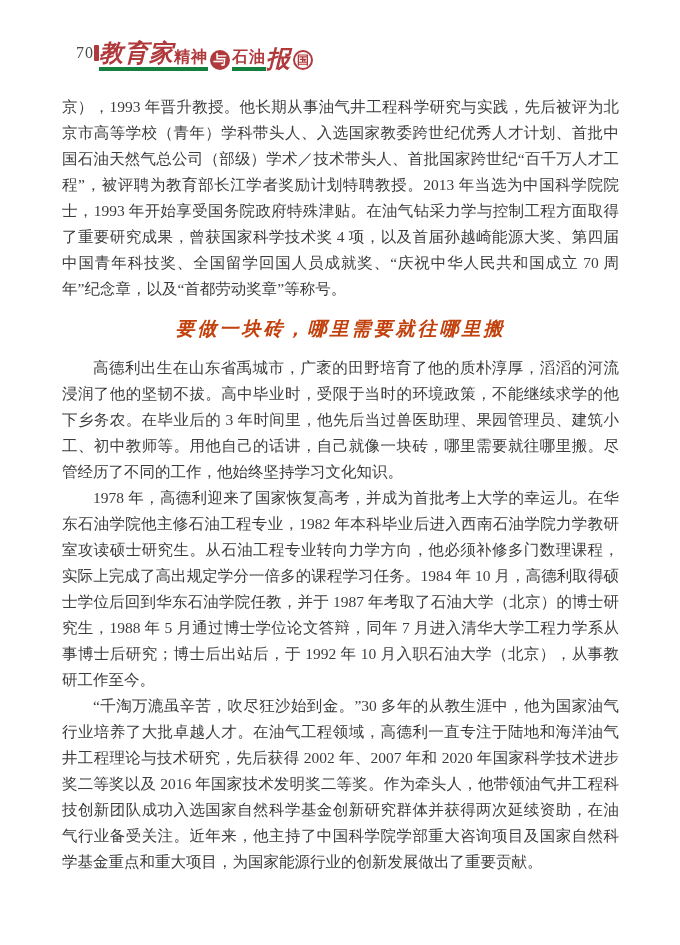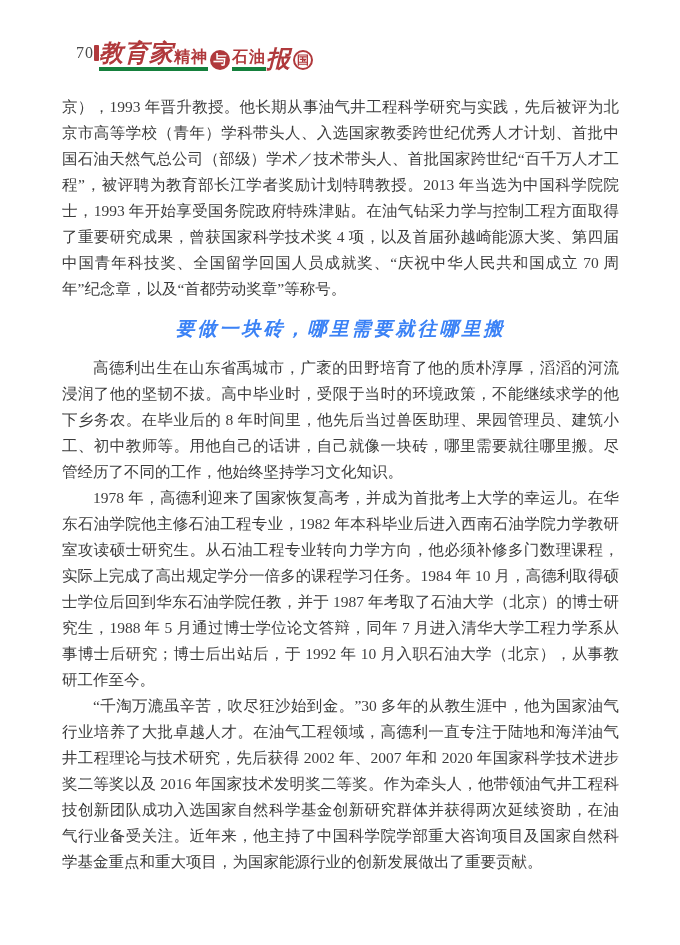--- a/index.html
+++ b/index.html
@@ -101,21 +101,21 @@
     margin-top: 8px;
   }
   .article p {
     margin: 0;
     text-indent: 2em;
   }
   .article p.no-indent { text-indent: 0; }
 
   .section-heading {
     text-align: center;
-    color: #3b82f6;
+    color: #c2410c;
     font-size: 19px;
     font-weight: 700;
     font-style: italic;
     letter-spacing: 3px;
     margin: 13px 0 12px 0;
     line-height: 28px;
     text-indent: 0;
   }
 </style>
 </head>
@@ -134,18 +134,18 @@
       <span class="big">报</span>
       <span class="guo-seal">国</span>
     </span>
   </div>
 
   <div class="article">
     <p class="no-indent">京），1993 年晋升教授。他长期从事油气井工程科学研究与实践，先后被评为北京市高等学校（青年）学科带头人、入选国家教委跨世纪优秀人才计划、首批中国石油天然气总公司（部级）学术／技术带头人、首批国家跨世纪“百千万人才工程”，被评聘为教育部长江学者奖励计划特聘教授。2013 年当选为中国科学院院士，1993 年开始享受国务院政府特殊津贴。在油气钻采力学与控制工程方面取得了重要研究成果，曾获国家科学技术奖 4 项，以及首届孙越崎能源大奖、第四届中国青年科技奖、全国留学回国人员成就奖、“庆祝中华人民共和国成立 70 周年”纪念章，以及“首都劳动奖章”等称号。</p>
 
     <div class="section-heading">要做一块砖，哪里需要就往哪里搬</div>
 
-    <p>高德利出生在山东省禹城市，广袤的田野培育了他的质朴淳厚，滔滔的河流浸润了他的坚韧不拔。高中毕业时，受限于当时的环境政策，不能继续求学的他下乡务农。在毕业后的 8 年时间里，他先后当过兽医助理、果园管理员、建筑小工、初中教师等。用他自己的话讲，自己就像一块砖，哪里需要就往哪里搬。尽管经历了不同的工作，他始终坚持学习文化知识。</p>
+    <p>高德利出生在山东省禹城市，广袤的田野培育了他的质朴淳厚，滔滔的河流浸润了他的坚韧不拔。高中毕业时，受限于当时的环境政策，不能继续求学的他下乡务农。在毕业后的 3 年时间里，他先后当过兽医助理、果园管理员、建筑小工、初中教师等。用他自己的话讲，自己就像一块砖，哪里需要就往哪里搬。尽管经历了不同的工作，他始终坚持学习文化知识。</p>
     <p>1978 年，高德利迎来了国家恢复高考，并成为首批考上大学的幸运儿。在华东石油学院他主修石油工程专业，1982 年本科毕业后进入西南石油学院力学教研室攻读硕士研究生。从石油工程专业转向力学方向，他必须补修多门数理课程，实际上完成了高出规定学分一倍多的课程学习任务。1984 年 10 月，高德利取得硕士学位后回到华东石油学院任教，并于 1987 年考取了石油大学（北京）的博士研究生，1988 年 5 月通过博士学位论文答辩，同年 7 月进入清华大学工程力学系从事博士后研究；博士后出站后，于 1992 年 10 月入职石油大学（北京），从事教研工作至今。</p>
     <p>“千淘万漉虽辛苦，吹尽狂沙始到金。”30 多年的从教生涯中，他为国家油气行业培养了大批卓越人才。在油气工程领域，高德利一直专注于陆地和海洋油气井工程理论与技术研究，先后获得 2002 年、2007 年和 2020 年国家科学技术进步奖二等奖以及 2016 年国家技术发明奖二等奖。作为牵头人，他带领油气井工程科技创新团队成功入选国家自然科学基金创新研究群体并获得两次延续资助，在油气行业备受关注。近年来，他主持了中国科学院学部重大咨询项目及国家自然科学基金重点和重大项目，为国家能源行业的创新发展做出了重要贡献。</p>
   </div>
 
 </div>
 
 </body></html>

